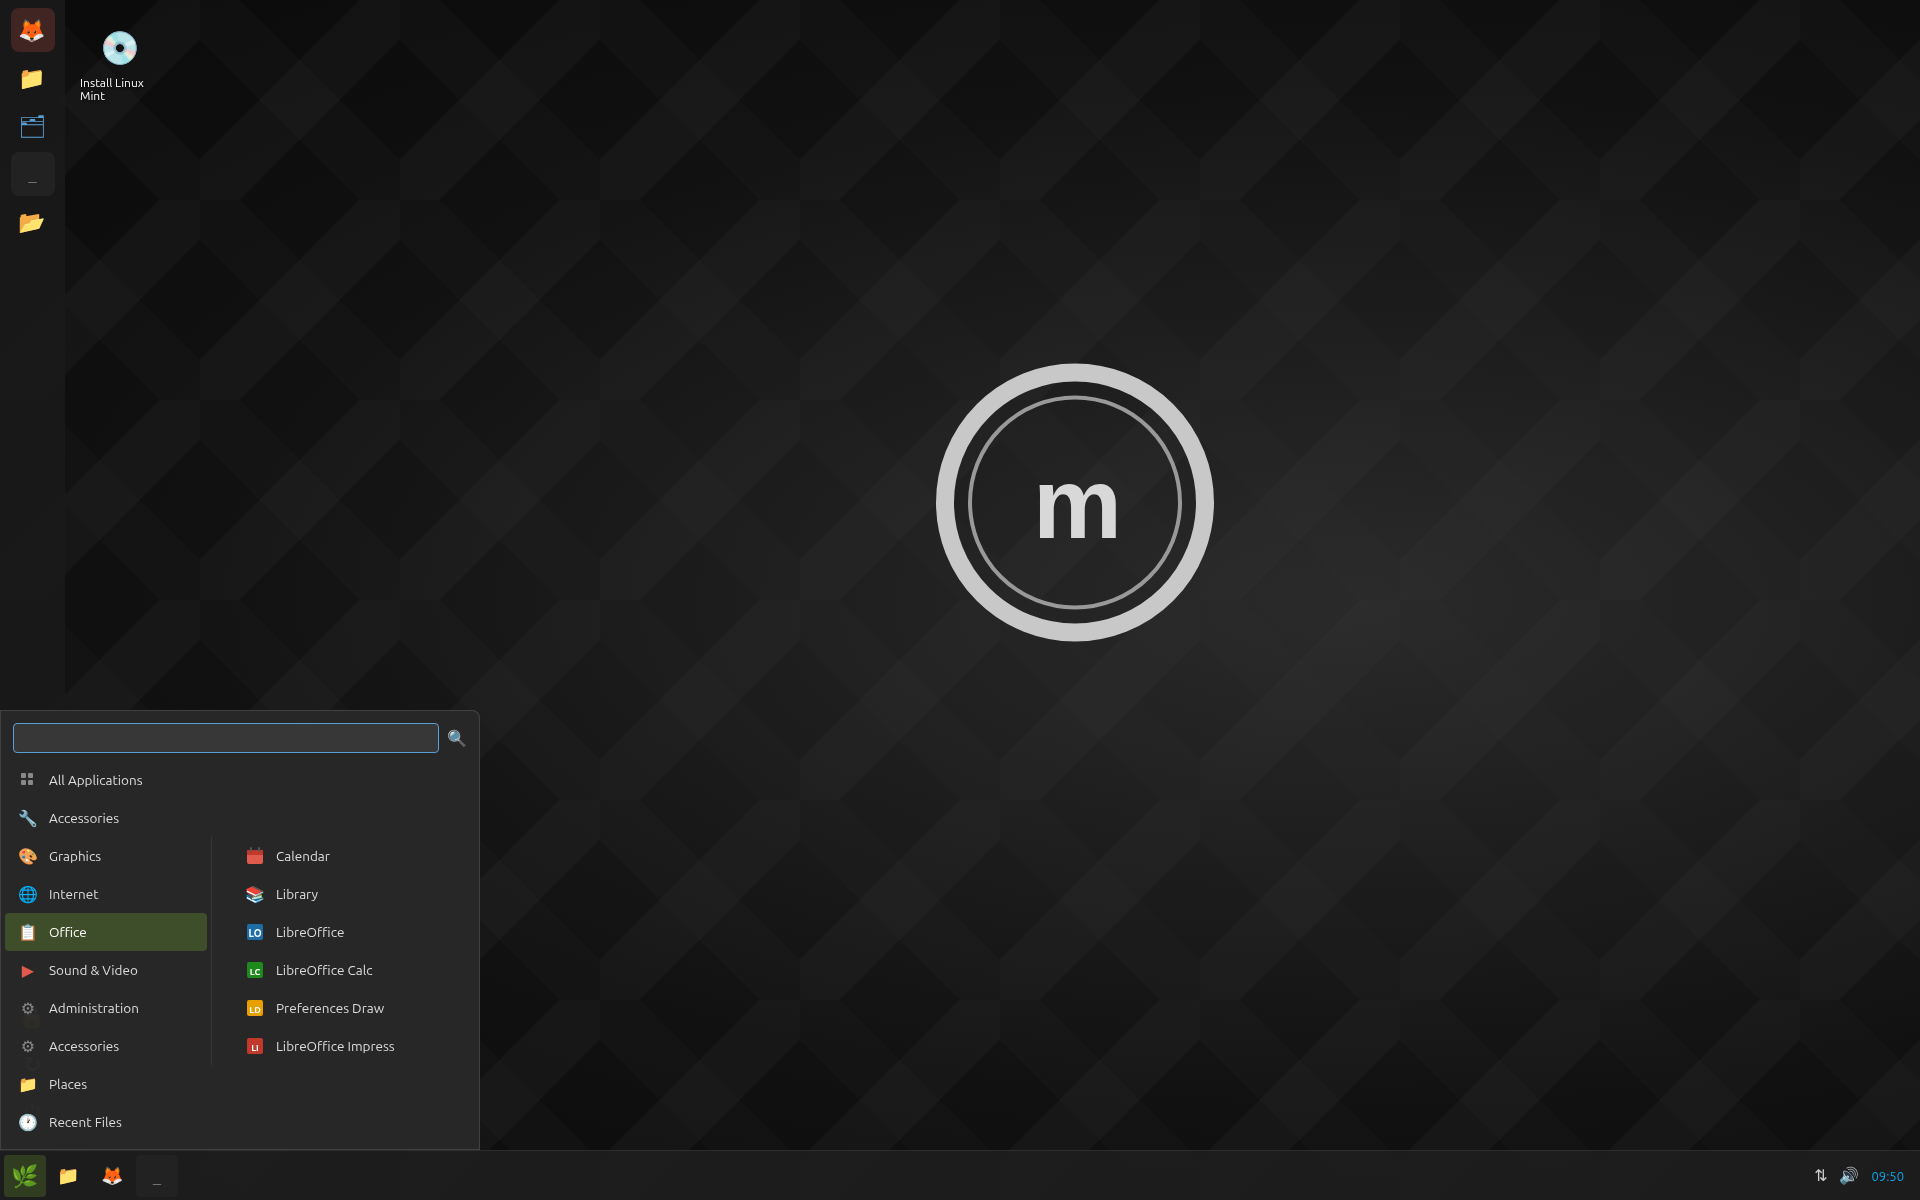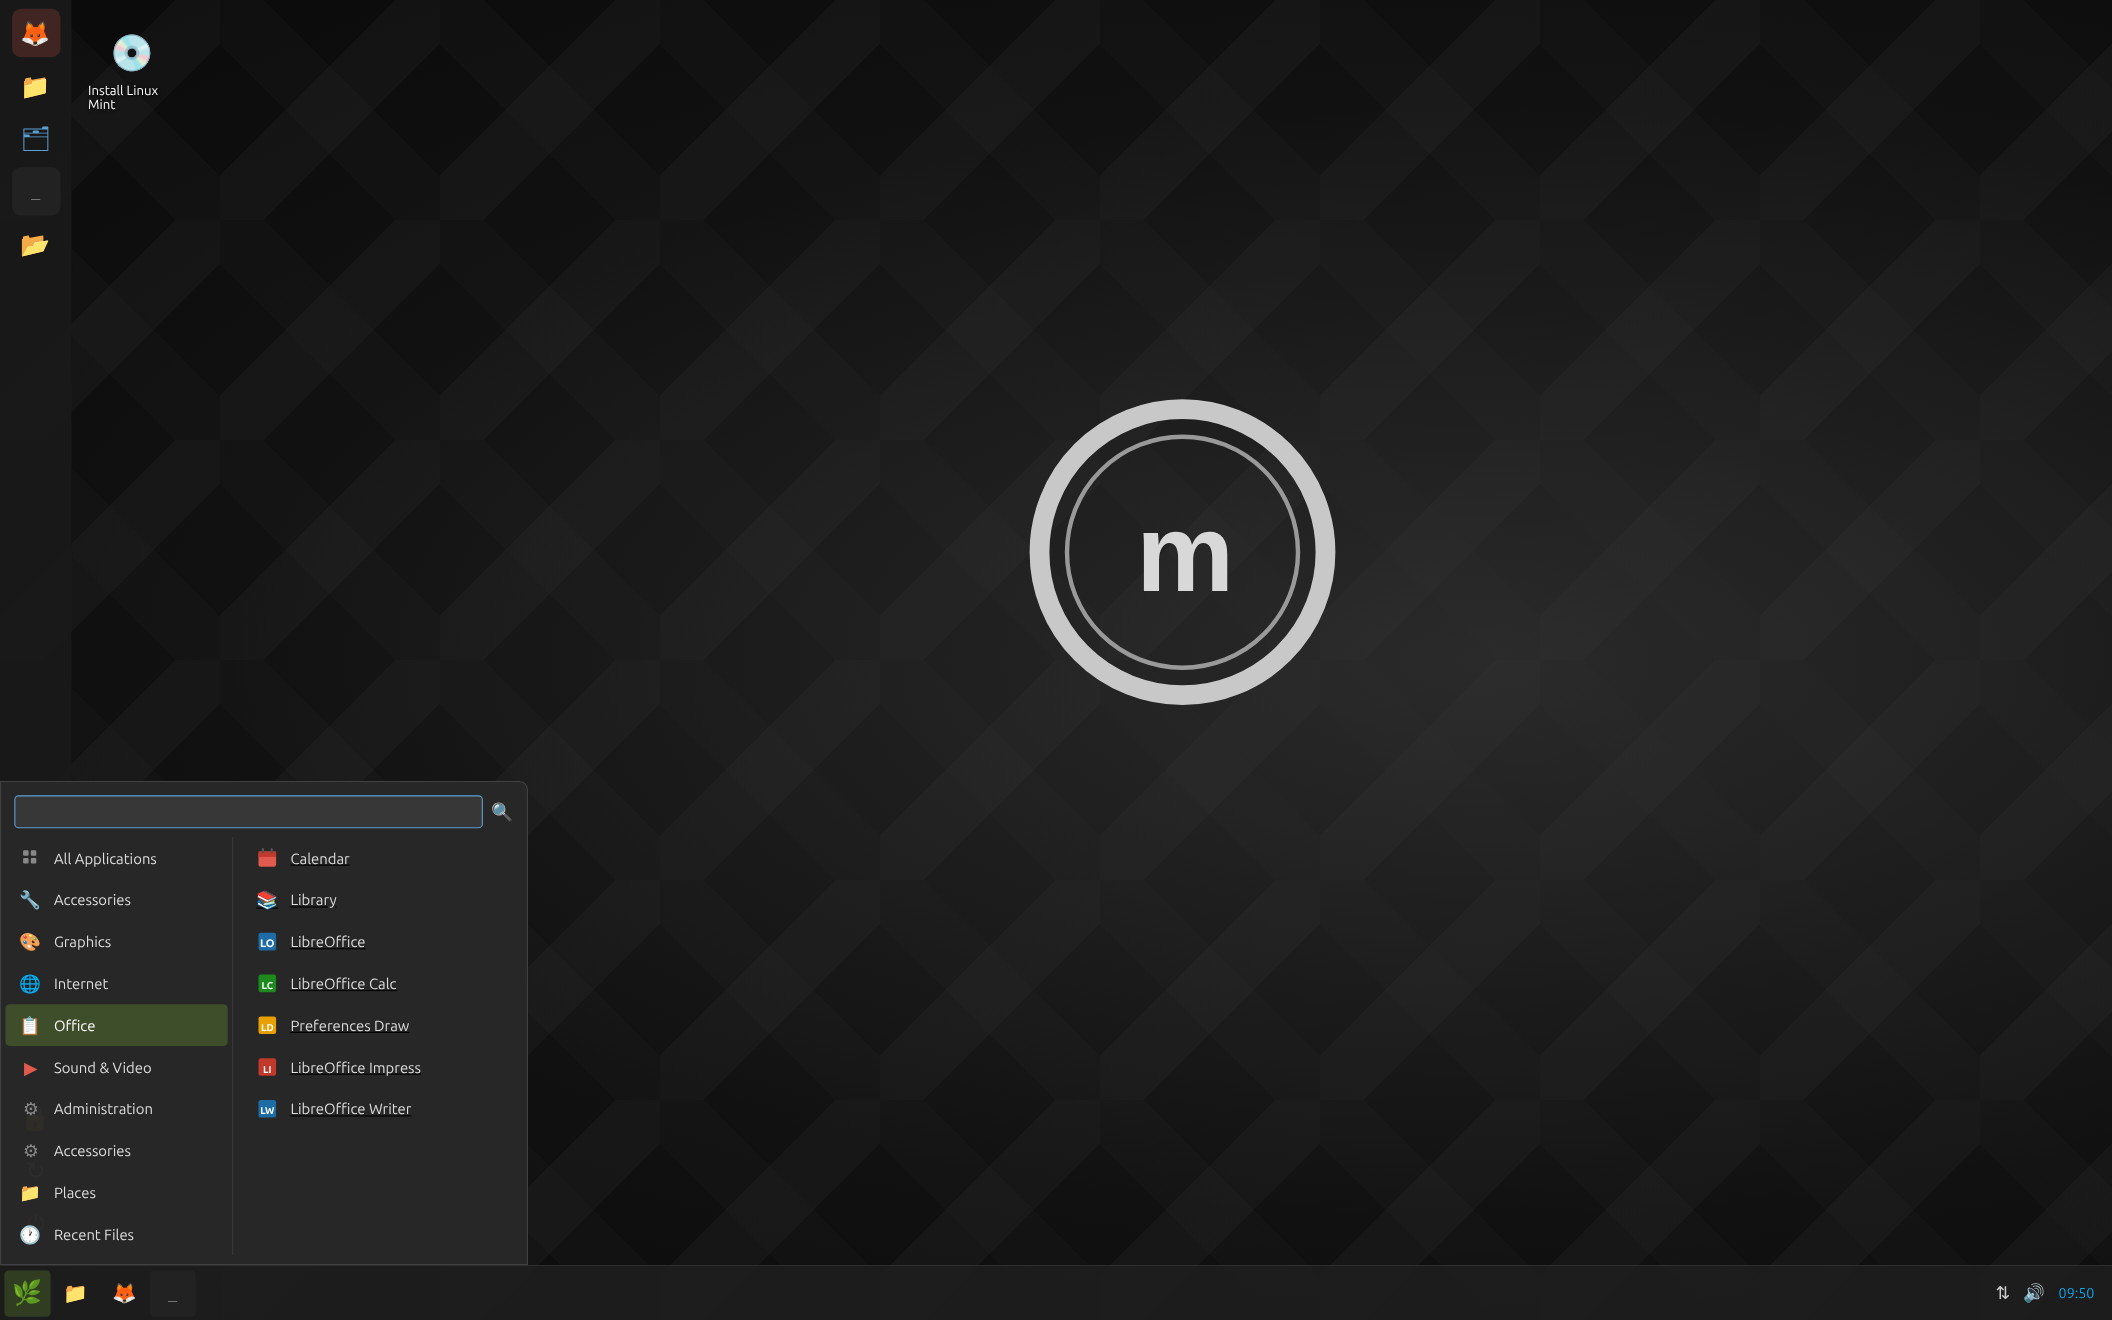--- a/index.html
+++ b/index.html
@@ -187,32 +187,32 @@
 
     .search-icon-btn {
       color: #aaa;
       font-size: 16px;
       cursor: pointer;
     }
 
     .menu-columns {
       display: flex;
       gap: 0;
+      align-items: center;
     }
 
     .menu-left {
       width: 210px;
       padding: 0 4px;
     }
 
     .menu-right {
       width: 260px;
-      padding: 0 8px;
+      padding: 0 20px;
       border-left: 1px solid rgba(255,255,255,0.08);
-      text-decoration: underline;
     }
 
     .menu-item {
       display: flex;
       align-items: center;
       gap: 10px;
       padding: 8px 12px;
       border-radius: 4px;
       cursor: pointer;
       color: #ddd;
@@ -402,29 +402,20 @@
           <div class="menu-item-icon">
             <svg width="20" height="20" viewBox="0 0 20 20">
               <rect x="2" y="2" width="16" height="16" rx="2" fill="#c0392b"></rect>
               <text x="10" y="15" text-anchor="middle" font-size="9" fill="white" font-weight="bold">LI</text>
             </svg>
           </div>
           <span>LibreOffice Impress</span>
         </div>
 
 
-        <div class="menu-item">
-          <div class="menu-item-icon">
-            <svg width="20" height="20" viewBox="0 0 20 20">
-              <rect x="2" y="2" width="16" height="16" rx="2" fill="#1e6ca6"></rect>
-              <text x="10" y="15" text-anchor="middle" font-size="9" fill="white" font-weight="bold">LW</text>
-            </svg>
-          </div>
-          <span>LibreOffice Writer</span>
-        </div>
 
       </div>
     </div>
   </div>
 
   <div class="taskbar">
     <div class="taskbar-left">
       <div class="taskbar-btn mint-btn" style="color:#86c232;font-size:22px">🌿</div>
       <div class="taskbar-btn">📁</div>
       <div class="taskbar-btn">🦊</div>

